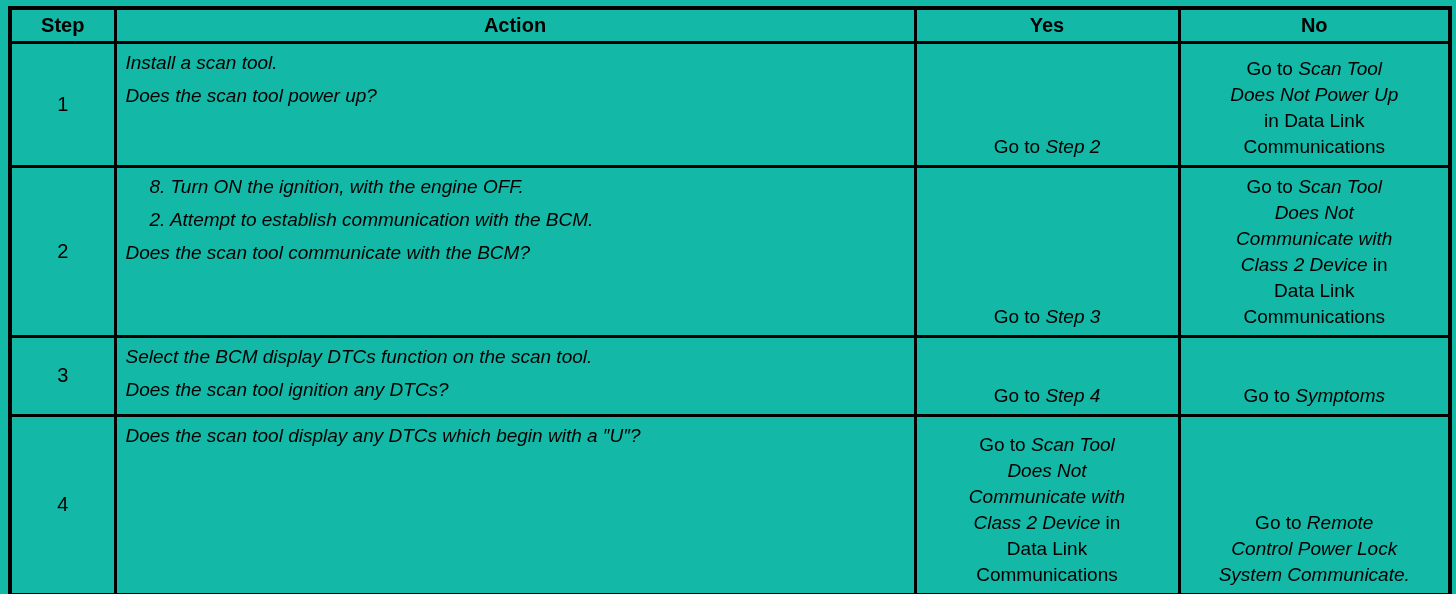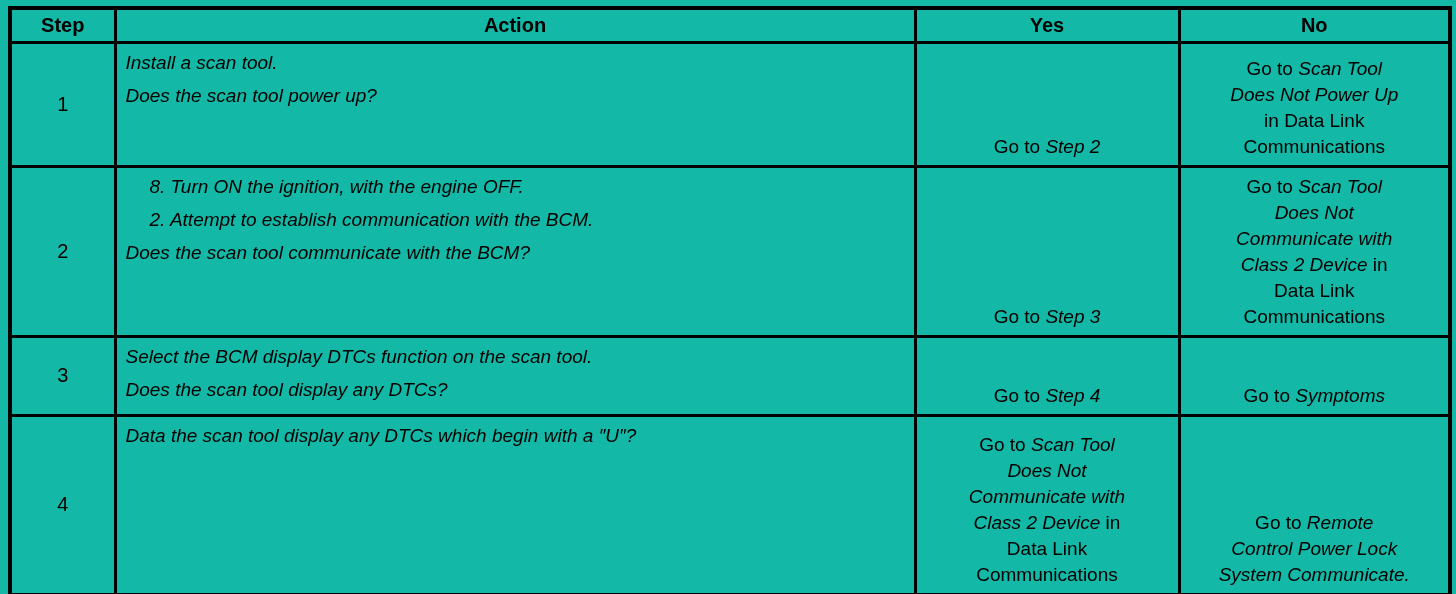--- a/index.html
+++ b/index.html
@@ -101,28 +101,28 @@
           <p class="num"><span>2. Attempt to establish communication with the BCM.</span></p>
           <p><span>Does the scan tool communicate with the BCM?</span></p>
         </td>
         <td class="yn"><span>Go to </span><i>Step 3</i></td>
         <td class="yn"><span>Go to </span><i>Scan Tool</i><br><i>Does Not</i><br><i>Communicate with</i><br><i>Class 2 Device</i><span> in</span><br><span>Data Link</span><br><span>Communications</span></td>
       </tr>
       <tr class="r3">
         <td class="step">3</td>
         <td class="action">
           <p><span>Select the BCM display DTCs function on the scan tool.</span></p>
-          <p><span>Does the scan tool display any DTCs?</span></p>
+          <p><span>Does the scan tool ignition any DTCs?</span></p>
         </td>
         <td class="yn"><span>Go to </span><i>Step 4</i></td>
         <td class="yn"><span>Go to </span><i>Symptoms</i></td>
       </tr>
       <tr class="r4">
         <td class="step">4</td>
         <td class="action">
-          <p><span>Data the scan tool display any DTCs which begin with a ″U″?</span></p>
+          <p><span>Does the scan tool display any DTCs which begin with a ″U″?</span></p>
         </td>
         <td class="yn"><span>Go to </span><i>Scan Tool</i><br><i>Does Not</i><br><i>Communicate with</i><br><i>Class 2 Device</i><span> in</span><br><span>Data Link</span><br><span>Communications</span></td>
         <td class="yn"><span>Go to </span><i>Remote</i><br><i>Control Power Lock</i><br><i>System Communicate.</i></td>
       </tr>
     </tbody>
   </table>
 </div>
 
 </body></html>

